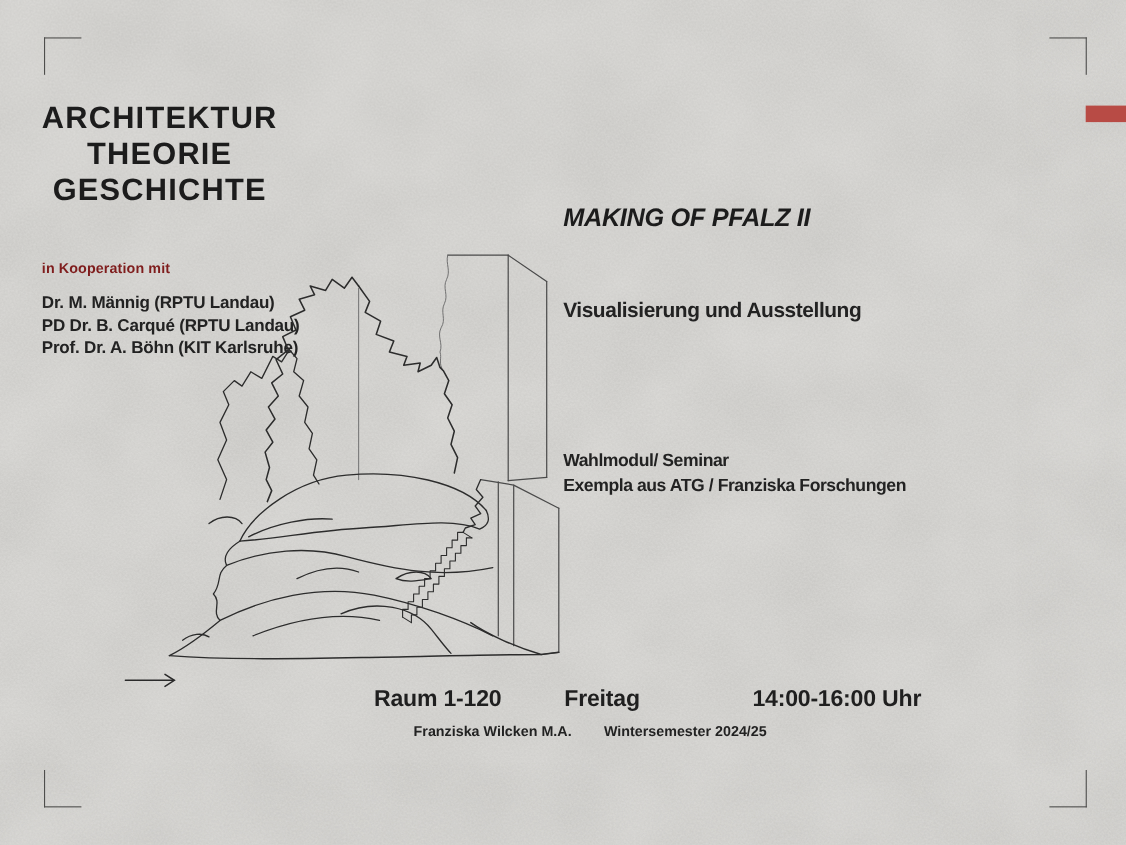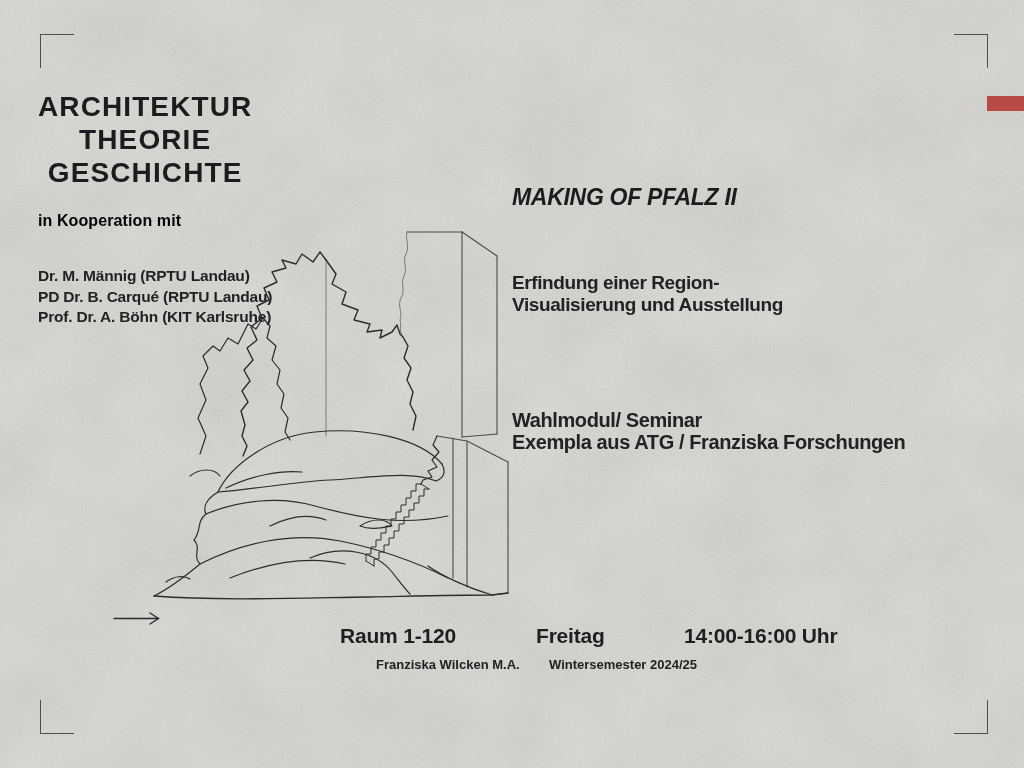--- a/index.html
+++ b/index.html
@@ -13,44 +13,44 @@
   
   #texture{position:absolute;inset:0;width:1024px;height:768px;pointer-events:none;}
   
   .masthead{
     left:38px;top:90px;
     font-size:28px;font-weight:700;line-height:33px;letter-spacing:1.1px;
     color:#1c1c1c;
     text-align:center;
   }
   .koop{
-    left:38px;top:212px;
-    font-size:16px;font-weight:700;letter-spacing:0.1px;color:#000000;
+    left:38px;top:236px;
+    font-size:13px;font-weight:700;letter-spacing:0.1px;color:#7f1d1d;
   }
   .partners{
     left:38px;top:266px;
     font-size:15.5px;font-weight:700;line-height:20.5px;letter-spacing:-0.2px;color:#222;
   }
   .sem-title{
     left:512px;top:184px;
     font-size:23px;font-weight:700;letter-spacing:-0.3px;color:#1c1c1c;font-style:italic;
   }
   .sem-sub{
     left:512px;top:272px;
     font-size:19px;font-weight:700;line-height:22px;letter-spacing:-0.4px;color:#222;
   }
   .sem-module{
     left:512px;top:409px;
-    font-size:20px;font-weight:700;line-height:22px;letter-spacing:-0.4px;color:#222;
+    font-size:16px;font-weight:700;line-height:22px;letter-spacing:-0.4px;color:#222;
   }
   .detail{
     top:609px;font-size:21px;font-weight:700;letter-spacing:-0.2px;color:#1f1f1f;margin-top:15px;
   }
   .d-room{left:340px;}
-  .d-day{left:536px;}
+  .d-day{left:513px;}
   .d-time{left:684px;}
   .sub{
     top:657px;font-size:13px;font-weight:700;letter-spacing:0px;color:#222;padding-left:36px;
   }
   .s-lect{left:340px;}
   .s-sem{left:513px;}
   
   .mark{position:absolute;width:33px;height:33px;}
   .mark-tl{left:40px;top:34px;border-top:1px solid #4e4e4c;border-left:1px solid #4e4e4c;}
   .mark-tr{left:954px;top:34px;border-top:1px solid #4e4e4c;border-right:1px solid #4e4e4c;}
@@ -93,21 +93,20 @@
 
 <div class="abs koop">in Kooperation mit</div>
 <div class="abs partners">
   <div>Dr. M. Männig (RPTU Landau)</div>
   <div>PD Dr. B. Carqué (RPTU Landau)</div>
   <div>Prof. Dr. A. Böhn (KIT Karlsruhe)</div>
 </div>
 
 <div class="abs sem-title">MAKING OF PFALZ II</div>
 <div class="abs sem-sub">
-  <div>Erfindung einer Region-</div>
   <div>Visualisierung und Ausstellung</div>
 </div>
 <div class="abs sem-module">
   <div>Wahlmodul/ Seminar</div>
   <div>Exempla aus ATG / Franziska Forschungen</div>
 </div>
 
 <svg id="arrow" class="abs" viewBox="0 0 56 17" xmlns="http://www.w3.org/2000/svg">
   <g stroke="#2a2a2a" stroke-width="1.4" fill="none" stroke-linecap="round">
     <path d="M2,8.5 H46"></path>

